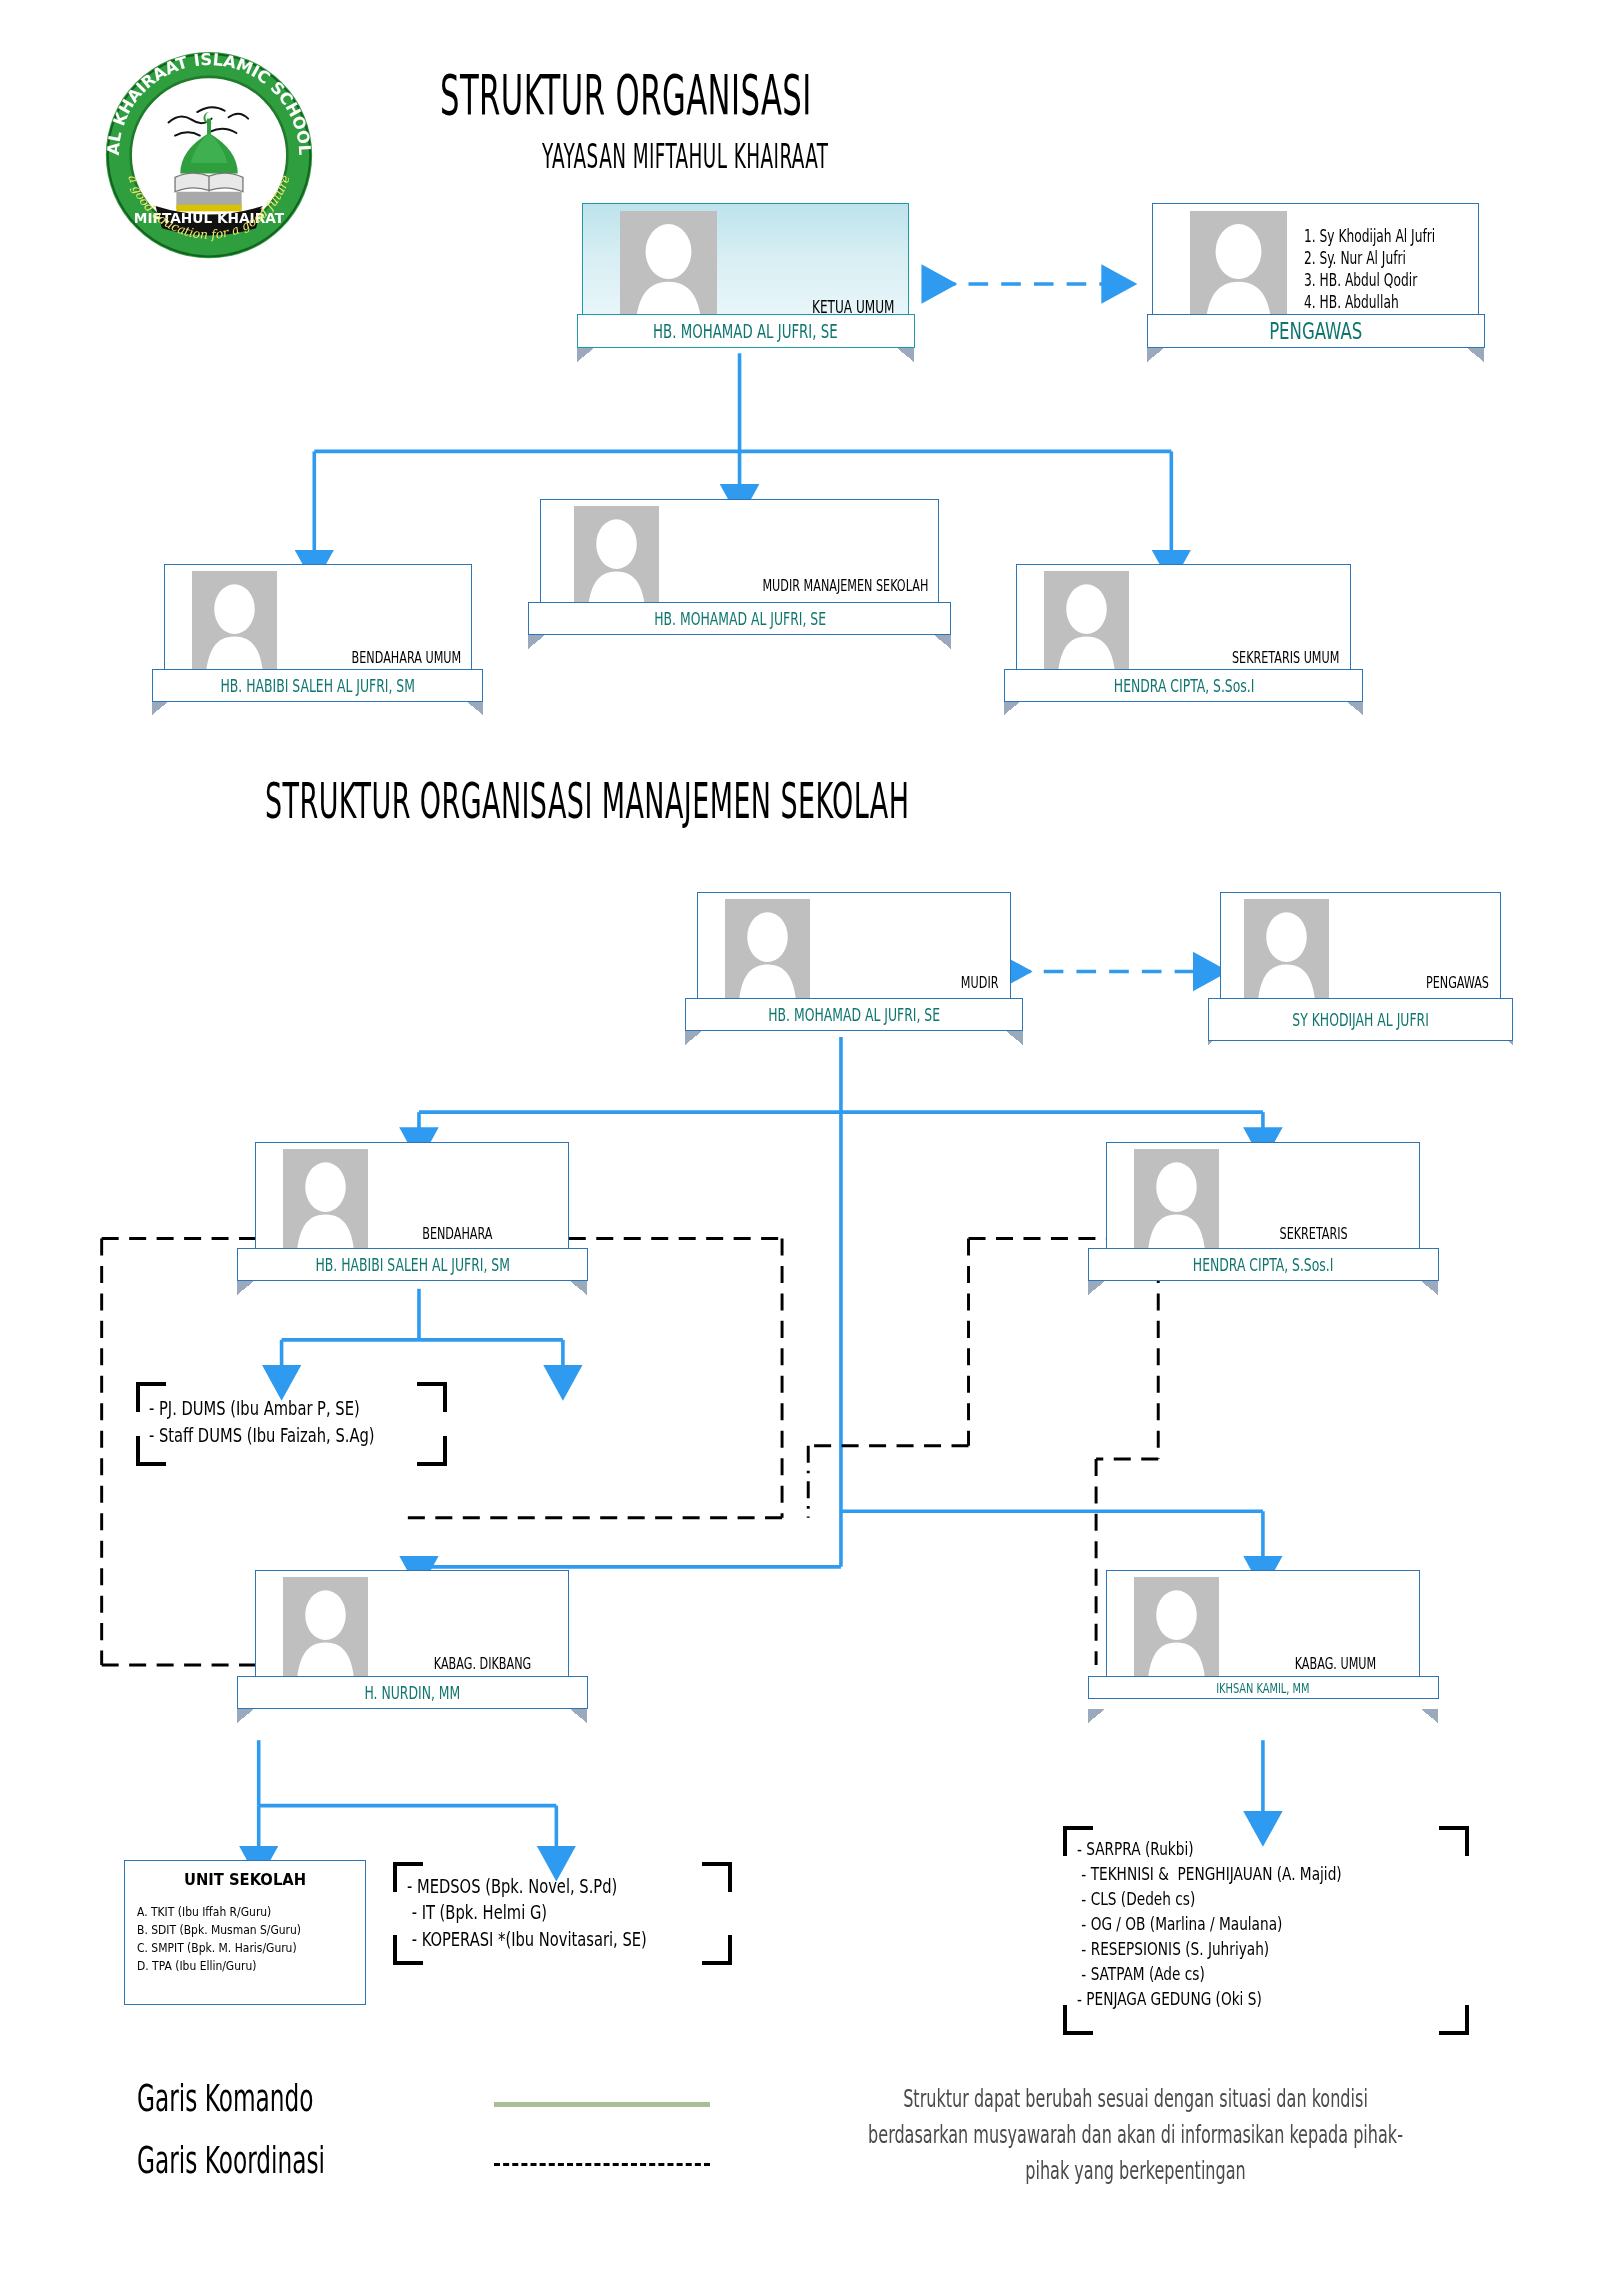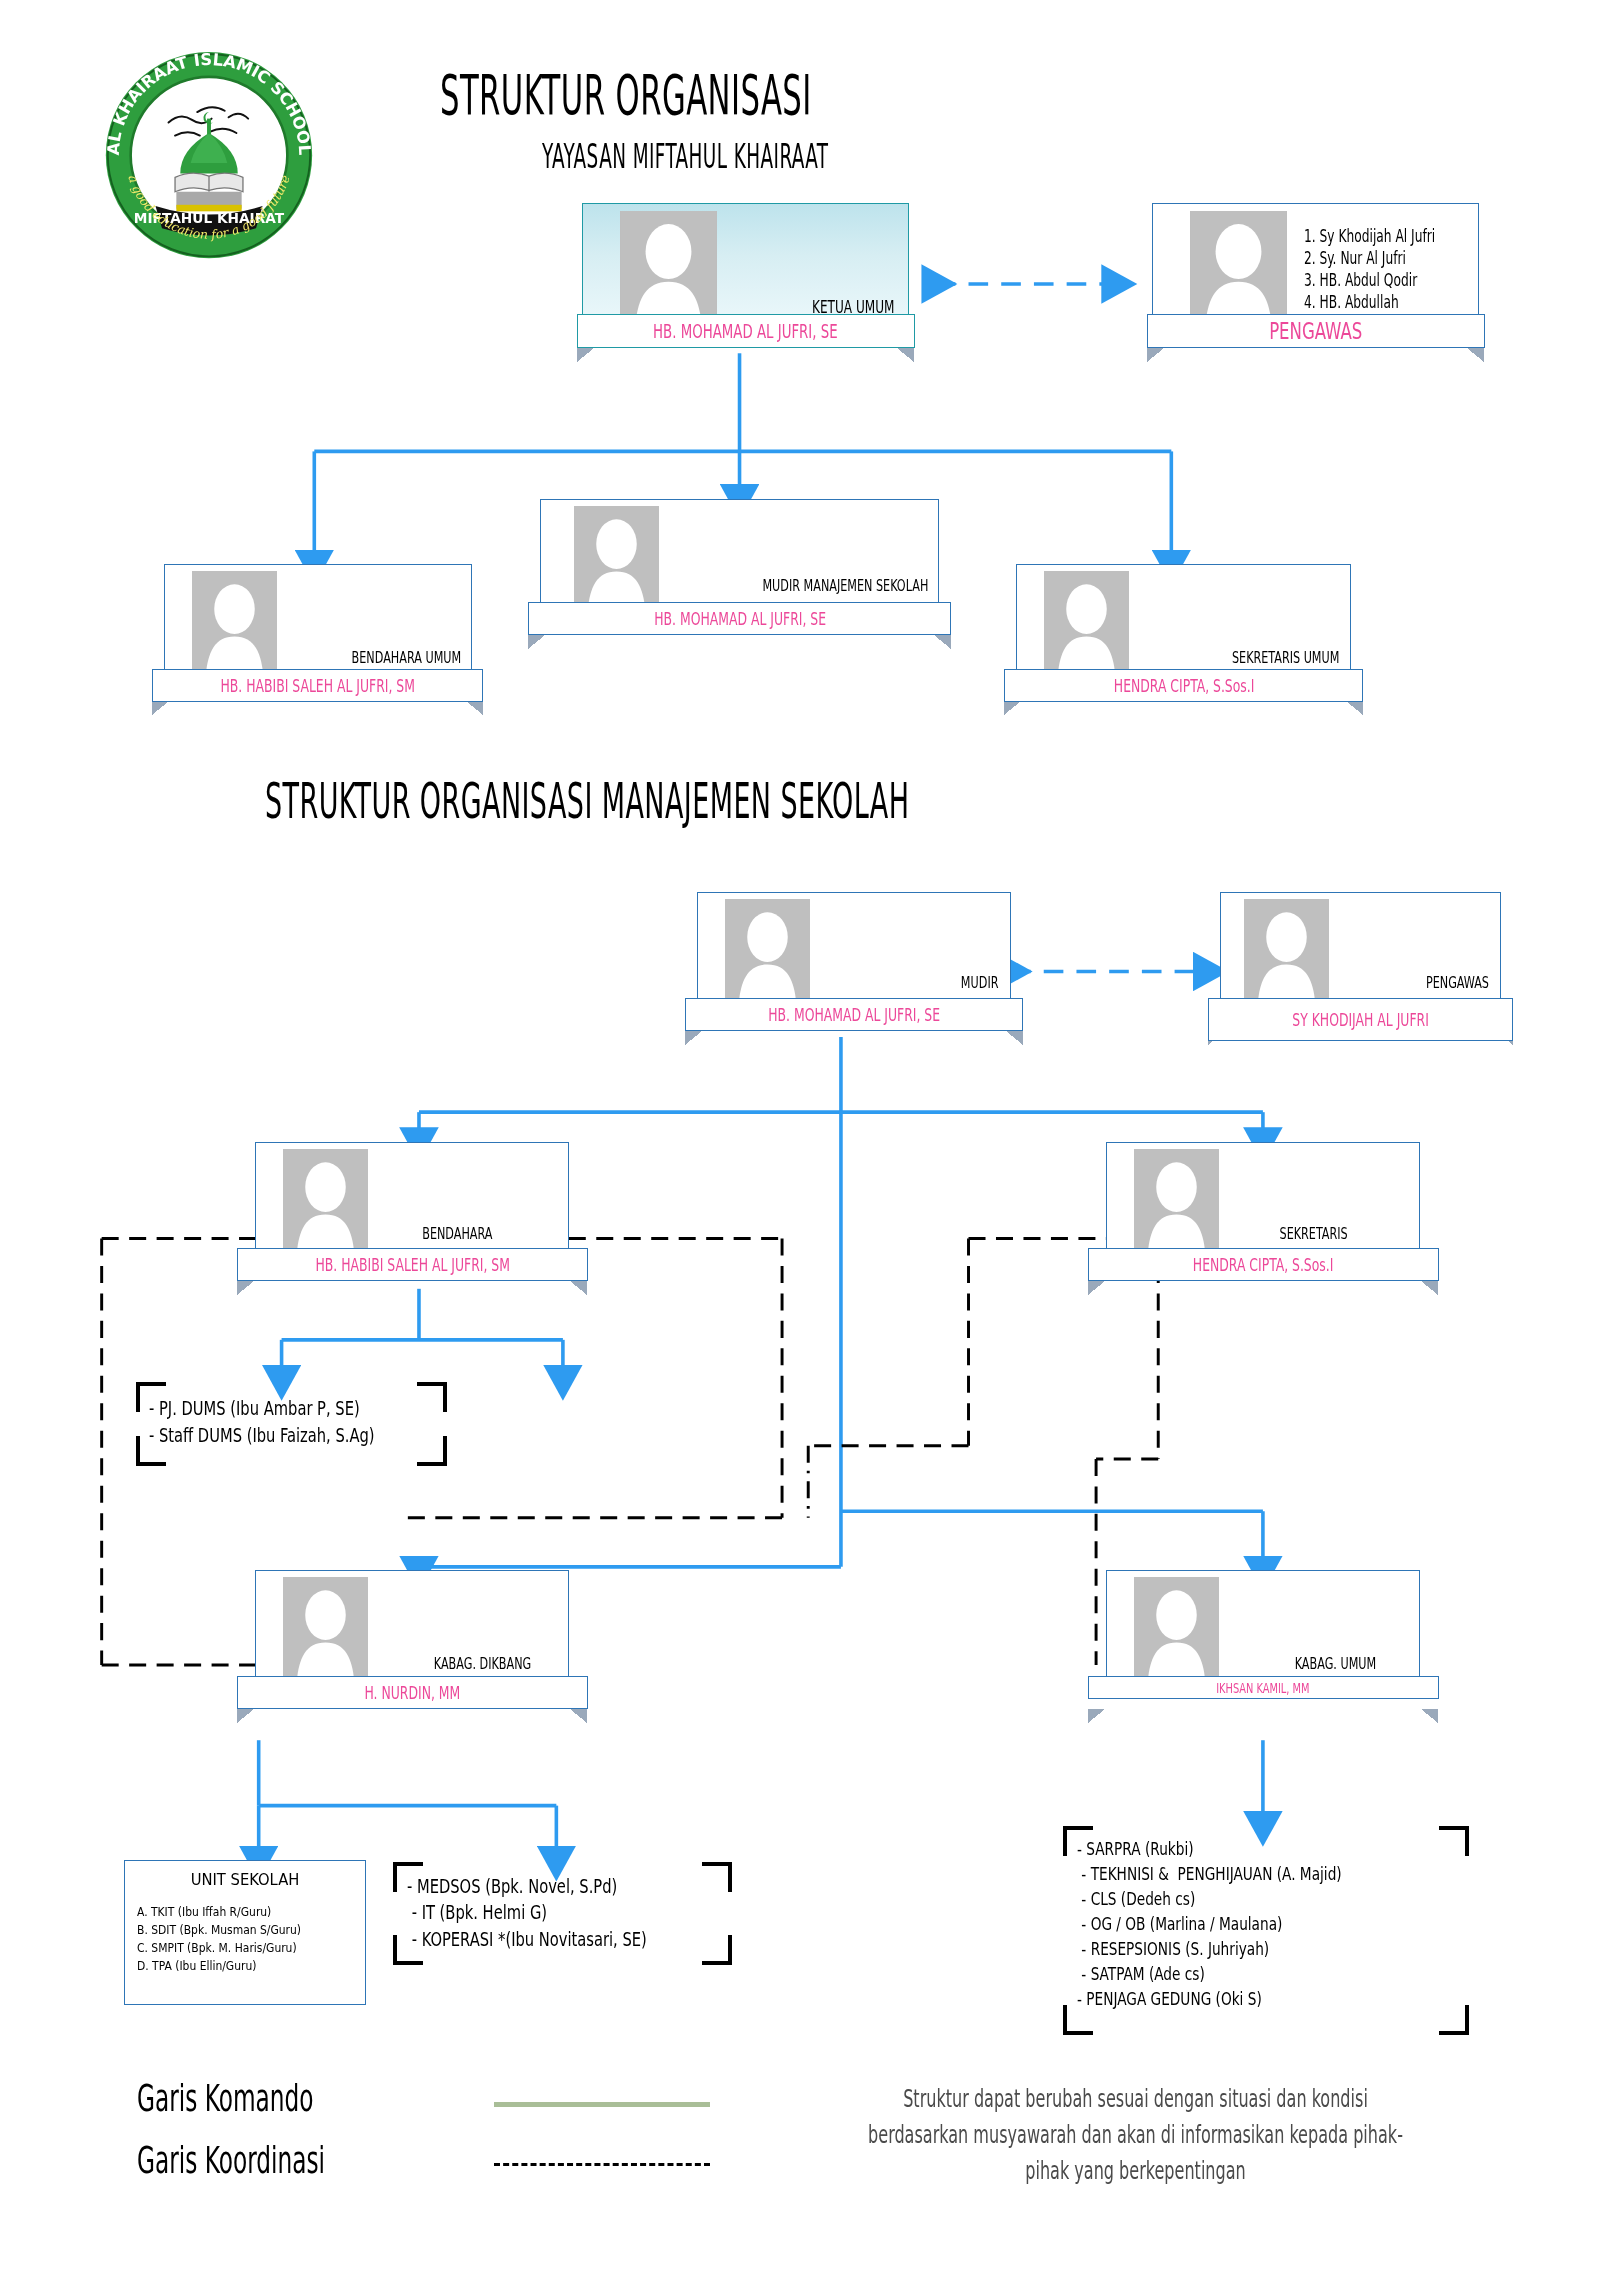--- a/index.html
+++ b/index.html
@@ -57,21 +57,21 @@
     transform-origin:right bottom;
     transform:scaleX(0.76);
   }
   .node .namebar {
     position:absolute;
     border:1.4px solid #2E75B6;
     background:#fff;
     display:flex; align-items:center; justify-content:center;
     font-family:"DejaVu Sans", sans-serif;
     font-stretch:condensed;
-    color:#ec4899;
+    color:#0f766e;
     white-space:nowrap;
     z-index:4;
   }
   .node.accent .namebar { border-color:#1F9AA5; }
   .node .namebar span { display:block; transform:scaleX(0.78); }
   .node .fold-l, .node .fold-r {
     position:absolute; z-index:3; width:17px; height:14.4px;
   }
   .node .fold-l { background: linear-gradient(to bottom right, #9aa9bb 0%, #9aa9bb 50%, transparent 50%); }
   .node .fold-r { background: linear-gradient(to bottom left, #9aa9bb 0%, #9aa9bb 50%, transparent 50%); }
@@ -110,21 +110,21 @@
     transform-origin:left top;
     transform:scaleX(0.86);
   }
 
   
   #unit-sekolah {
     position:absolute; left:124px; top:1860px; width:242px; height:145px;
     border:1.7px solid #2E75B6; background:#fff;
   }
   #unit-sekolah .hd {
-    text-align:center; font-weight:normal; font-size:16.4px; margin-top:8.5px;
+    text-align:center; font-weight:bold; font-size:16.4px; margin-top:8.5px;
     font-family:"DejaVu Sans", sans-serif; font-stretch:condensed;
   }
   #unit-sekolah .bd {
     margin:14.4px 0 0 11.8px; font-size:13px; line-height:1.40; white-space:pre;
     font-family:"DejaVu Sans", sans-serif; font-stretch:condensed;
     transform:scaleX(0.92); transform-origin:left top;
   }
 
   
   .legend-label {

